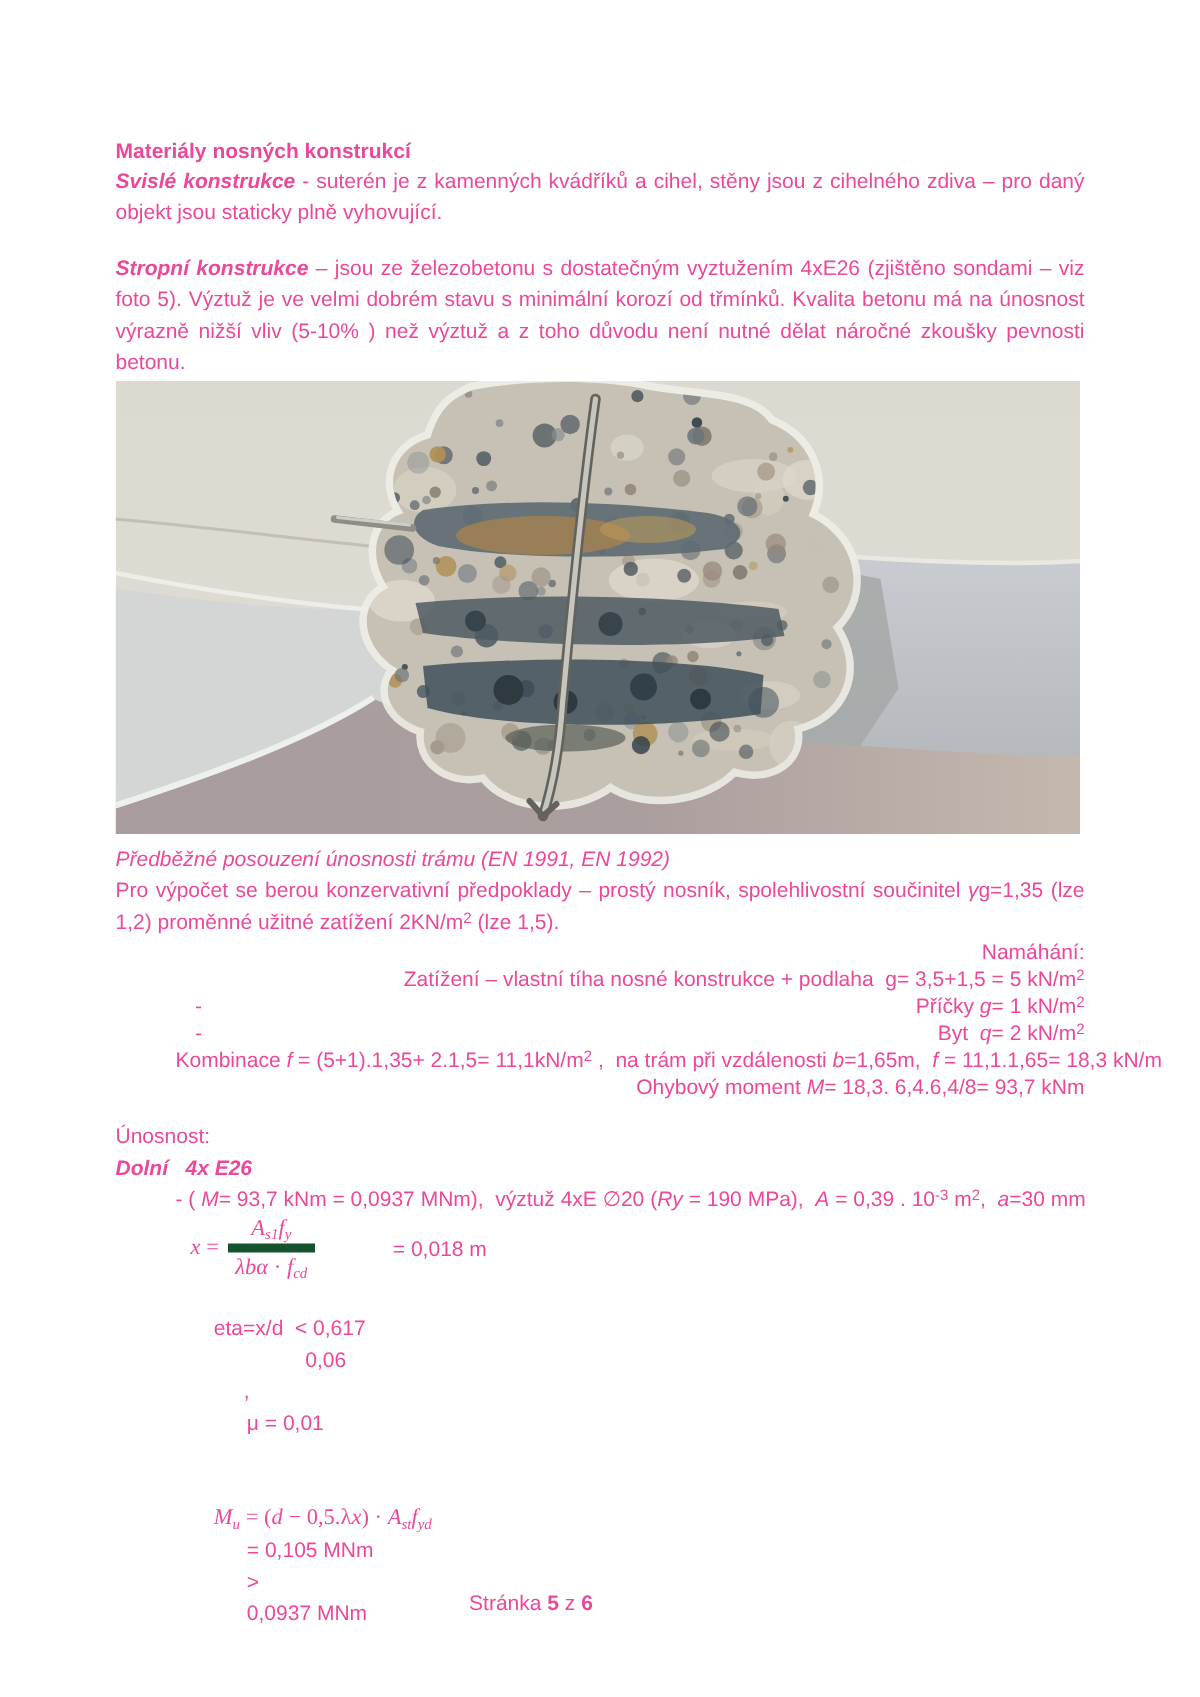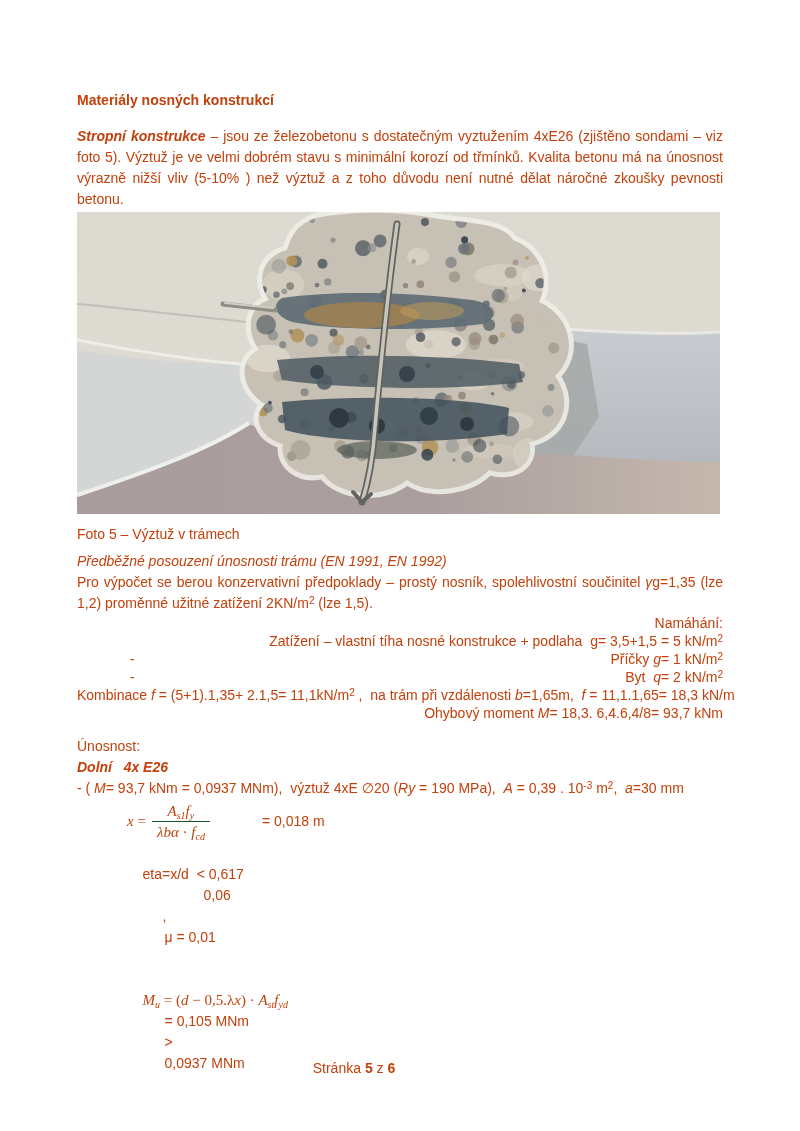--- a/index.html
+++ b/index.html
@@ -3,64 +3,65 @@
 <meta charset="utf-8">
 <style>
   html,body{margin:0;padding:0;background:#ffffff;}
   .page{
     position:relative;
     width:800px;height:1131px;
     box-sizing:border-box;
     padding:90px 77px 0 77px;
     background:#ffffff;
     font-family:"Liberation Sans",sans-serif;
-    font-size:14px;line-height:21px;color:#c2410c;
+    font-size:14px;line-height:21px;color:#ec4899;
     overflow:hidden;
   }
   p,div{margin:0;}
   .b{font-weight:bold;}
   .i{font-style:italic;}
   .sup{font-size:10px;vertical-align:4px;line-height:0;}
   .sub{font-size:10px;vertical-align:-3px;line-height:0;}
   .just{text-align:justify;}
-  .nowrap{white-space:pre;}
+  .nowrap{white-space:pre;margin-left:40px;}
   .pre{white-space:pre-wrap;}
   .heading{line-height:20px;}
   .blank16{height:16px;}
   .blank14{height:14px;}
   .blank6{height:6px;}
   .photo-wrap{margin-top:2px;width:643px;height:302px;overflow:hidden;}
   .caption{margin-top:10px;}
   .tight{line-height:18px;text-align:right;}
   .list-row{position:relative;padding-left:72px;}
   .list-row .dash{position:absolute;left:53px;top:0;}
   .math{font-family:"Liberation Serif",serif;font-size:15px;}
   .math .sub{font-size:10px;vertical-align:-3px;}
   .calc-indent{margin-left:50px;}
   .formula-row{display:flex;align-items:center;height:44px;}
   .frac{display:inline-block;text-align:center;margin:0 6px;vertical-align:middle;}
-  .frac .num{display:block;border-bottom:1px solid #14532d;padding:0 5px 1px 5px;line-height:18px;}
+  .frac .num{display:block;border-bottom:6px solid #14532d;padding:0 5px 1px 5px;line-height:18px;}
   .frac .den{display:block;padding:1px 5px 0 5px;line-height:18px;}
   .f-result{margin-left:46px;}
   .eta-row{white-space:pre;}
   .eta-mid{margin-left:32px;padding-left:29px;}
   .eta-comma{margin-left:20px;}
   .eta-right{margin-left:22px;text-align:center;}
   .mu-result{margin-left:22px;}
   .mu-gt{margin-left:22px;}
   .mu-rhs{margin-left:22px;}
   .footer{position:absolute;top:1058px;left:0;width:708px;text-align:center;}
 </style>
 </head>
 <body>
 
 <div class="page">
 
   <p class="heading"><span class="b">Materiály nosných konstrukcí</span></p>
 
+  <p class="just"><span class="b i">Svislé konstrukce</span><span> -  suterén je z kamenných kvádříků a cihel, stěny jsou z cihelného zdiva – pro daný objekt jsou staticky plně vyhovující.</span></p>
 
   <div class="blank16"></div>
 
   <p class="just"><span class="b i">Stropní konstrukce</span><span> – jsou ze železobetonu s dostatečným vyztužením 4xE26 (zjištěno sondami – viz foto 5). Výztuž je ve velmi dobrém stavu s minimální korozí od třmínků. Kvalita betonu má na únosnost výrazně nižší vliv (5-10% ) než výztuž a z toho důvodu není nutné dělat náročné zkoušky pevnosti betonu.</span></p>
 
   <div class="photo-wrap">
     <svg viewBox="0 0 643 302" width="643" height="302" xmlns="http://www.w3.org/2000/svg">
       <defs>
         <linearGradient id="ceilGrad" x1="0" y1="0" x2="0" y2="1">
           <stop offset="0" stop-color="#dcd9d1"></stop>
@@ -271,21 +272,20 @@
       <line x1="148" y1="91" x2="196" y2="96" stroke="#cfcec6" stroke-width="2" stroke-linecap="round"></line>
 
       <g>
         <path d="M 320,12 C 312,70 303,160 298,215 C 296,245 292,268 285,290" stroke="#63625c" stroke-width="7" fill="none" stroke-linecap="round"></path>
         <path d="M 320,12 C 312,70 303,160 298,215 C 296,245 292,268 285,290" stroke="#c6c5be" stroke-width="3.5" fill="none" stroke-linecap="round"></path>
         <path d="M 285,290 L 276,280 M 285,290 L 294,282" stroke="#63625c" stroke-width="4" fill="none" stroke-linecap="round"></path>
       </g>
     </svg>
   </div>
 
-  <p class="caption">Foto 5 – Výztuž v trámech</p>
 
   <div class="blank6"></div>
 
   <p><span class="i">Předběžné posouzení únosnosti trámu (EN 1991, EN 1992)</span></p>
   <p class="just"><span>Pro výpočet se berou konzervativní předpoklady – prostý nosník, spolehlivostní součinitel </span><span class="i">γ</span><span>g=1,35   (lze 1,2) proměnné užitné zatížení 2KN/m</span><span class="sup">2</span><span> (lze 1,5).</span></p>
 
   <div class="tight">
     <p>Namáhání:</p>
     <p class="nowrap"><span>Zatížení – vlastní tíha nosné konstrukce + podlaha  g= 3,5+1,5 = 5 kN/m</span><span class="sup">2</span></p>
     <div class="list-row">

